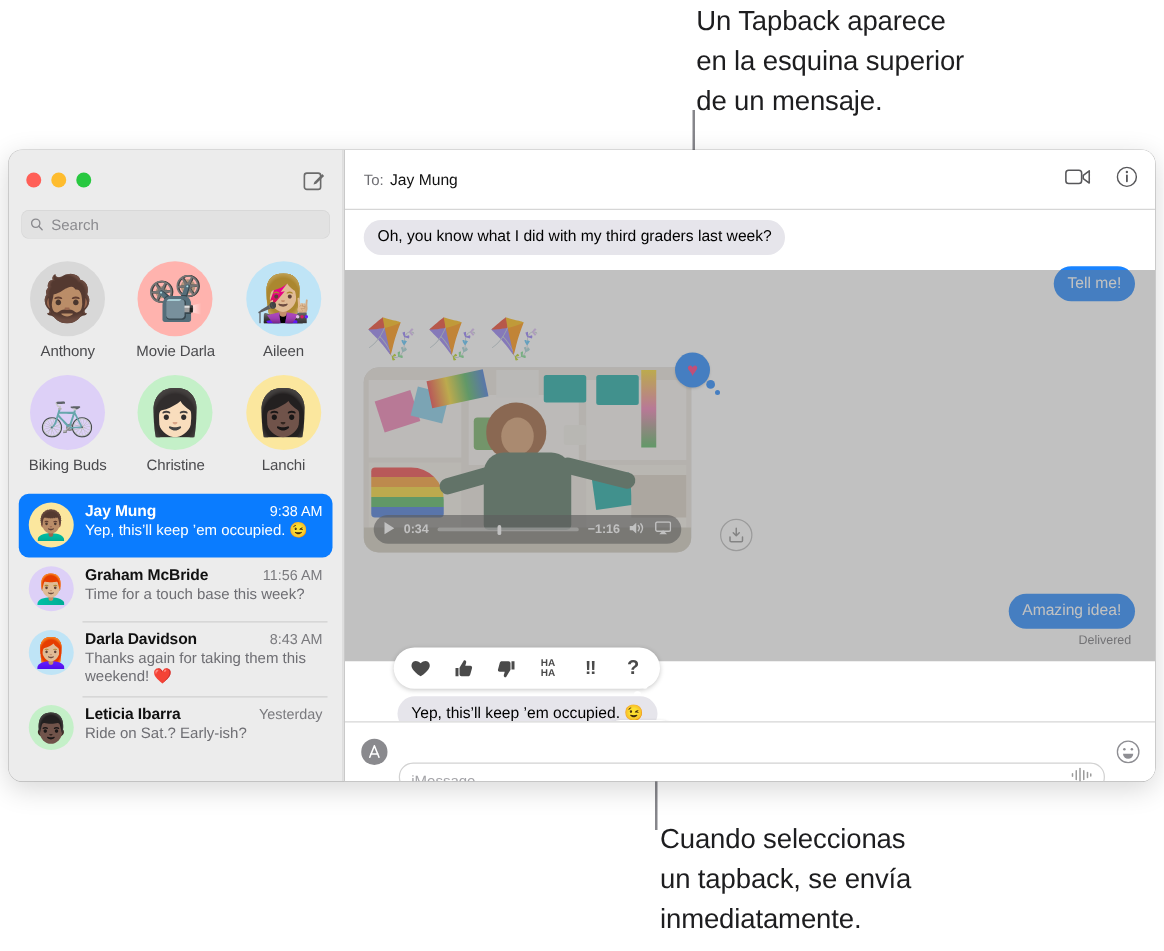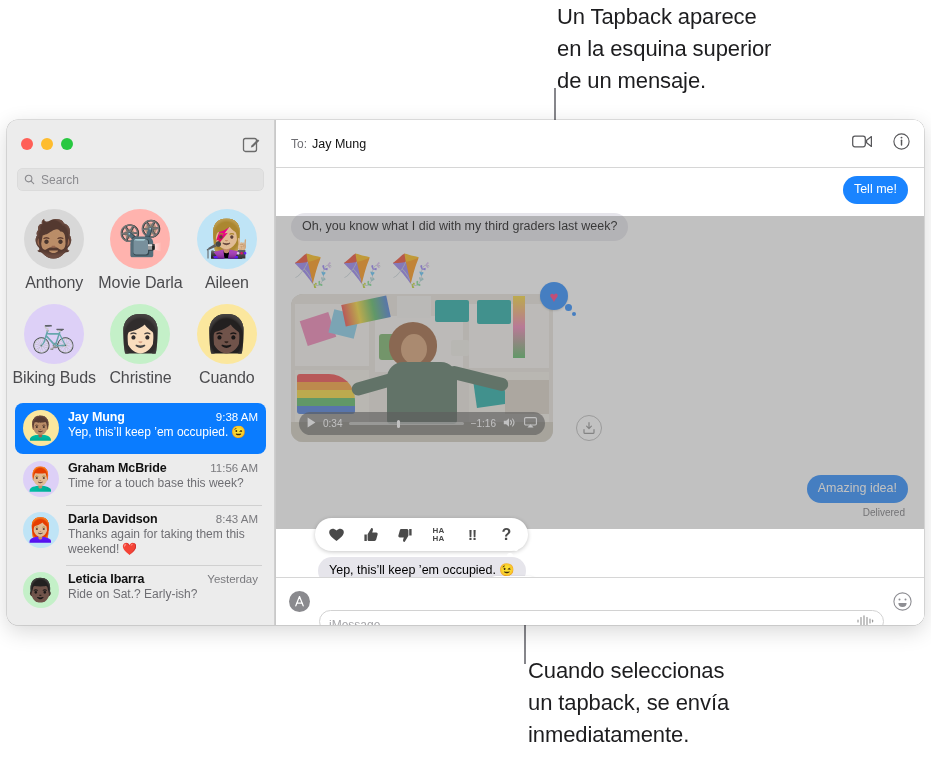--- a/index.html
+++ b/index.html
@@ -86,21 +86,21 @@
     row-gap: 2px;
     padding: 8px 4px 4px 4px;
   }
   .pin { display: flex; flex-direction: column; align-items: center; gap: 5px; padding: 2px 0 8px 0; }
   .pin-avatar {
     width: 60px; height: 60px; border-radius: 50%;
     display: flex; align-items: center; justify-content: center;
     font-size: 36px; line-height: 1;
     overflow: hidden;
   }
-  .pin-label { font-size: 16px; color: #4b4b4e; letter-spacing: -0.1px; }
+  .pin-label { font-size: 12px; color: #4b4b4e; letter-spacing: -0.1px; }
 
   
   #conv-list { flex: 1; padding: 4px 8px 0 8px; overflow: hidden; position: relative; }
   .conv {
     display: flex; gap: 9px;
     padding: 7px 8px 8px 8px;
     border-radius: 8px;
     position: relative;
   }
   .conv + .conv::before {
@@ -173,20 +173,21 @@
   .delivered { font-size: 10px; color: #6e6e73; text-align: right; margin: -5px 3px 8px 0; }
 
   
   #video-wrap { position: relative; width: 262px; margin: 1px 0 0 0; }
   #video-card {
     width: 262px; height: 148px;
     border-radius: 12px;
     overflow: hidden;
     position: relative;
     background: #cfc9c2;
+    font-weight: bold;
   }
   .vid-bg { position: absolute; inset: 0; }
   .shelf { position:absolute; background:#f2efe9; }
   #vid-controls {
     position: absolute; left: 8px; right: 8px; bottom: 7px; height: 23px;
     background: rgba(70,70,70,0.62);
     border-radius: 12px;
     display: flex; align-items: center;
     gap: 7px; padding: 0 8px;
     color: #fff; font-size: 10px;
@@ -364,21 +365,21 @@
         <div class="pin">
           <div class="pin-avatar" style="background:#c4f0c8">
             <span>👩🏻</span>
           </div>
           <div class="pin-label">Christine</div>
         </div>
         <div class="pin">
           <div class="pin-avatar" style="background:#fbe79e">
             <span>👩🏿</span>
           </div>
-          <div class="pin-label">Cuando</div>
+          <div class="pin-label">Lanchi</div>
         </div>
       </div>
 
       <div id="conv-list">
 
         <div class="conv selected">
           <div class="conv-avatar" style="background:#fbe79e">
             <span>👨🏽‍🦱</span>
           </div>
           <div class="conv-body">
@@ -449,26 +450,26 @@
               <circle cx="8.5" cy="8.5" r="7.6" fill="none" stroke="#57575a" stroke-width="1.15"></circle>
               <circle cx="8.5" cy="4.6" r="0.95" fill="#57575a"></circle>
               <rect x="7.8" y="6.6" width="1.45" height="6.1" rx="0.7" fill="#57575a"></rect>
             </svg>
           </span>
         </div>
       </div>
 
       <div id="messages">
 
+        <div class="row">
+          <div class="bubble in tail-in">Oh, you know what I did with my third graders last week?</div>
+        </div>
+
         <div class="row out">
           <div class="bubble out tail-out">Tell me!</div>
-        </div>
-
-        <div class="row">
-          <div class="bubble in tail-in">Oh, you know what I did with my third graders last week?</div>
         </div>
 
         <div id="kites">🪁🪁🪁</div>
 
         <div id="video-wrap">
           <div id="video-card">
             <div class="vid-bg">
               <div style="position:absolute;inset:0;background:#e9e4dc"></div>
 
               <div class="shelf" style="left:4px;top:10px;width:74px;height:62px;background:#f6f3ee"></div>

